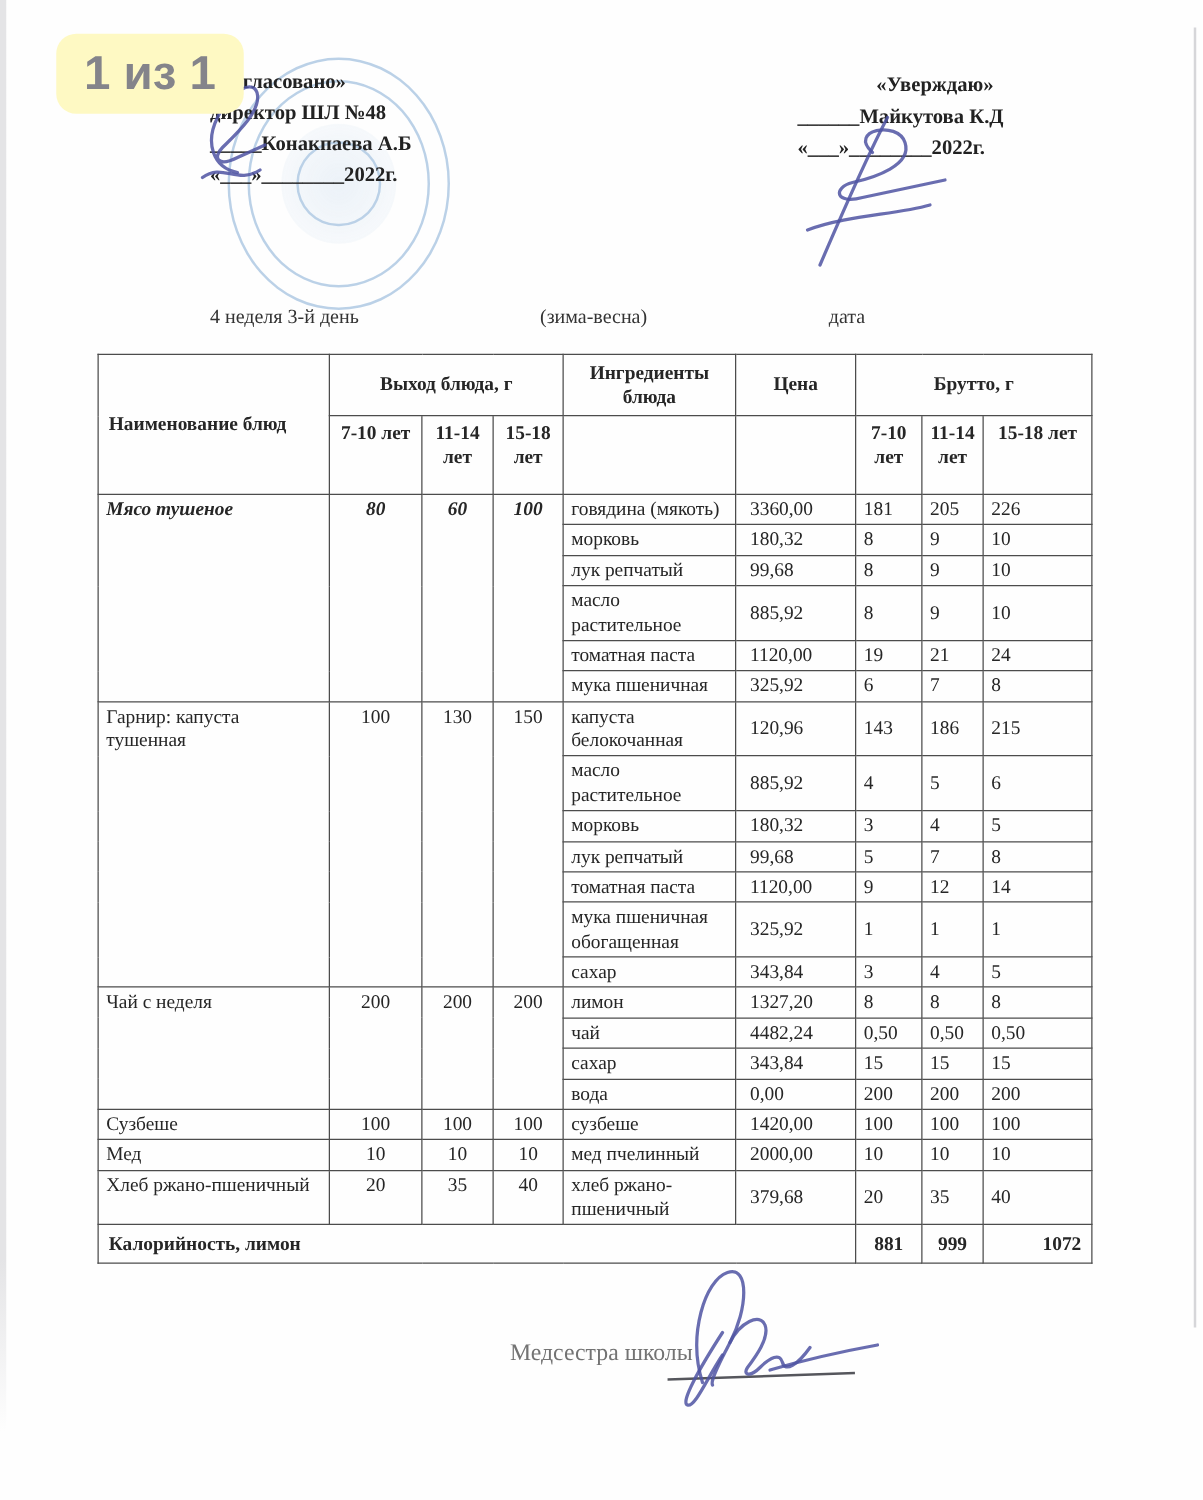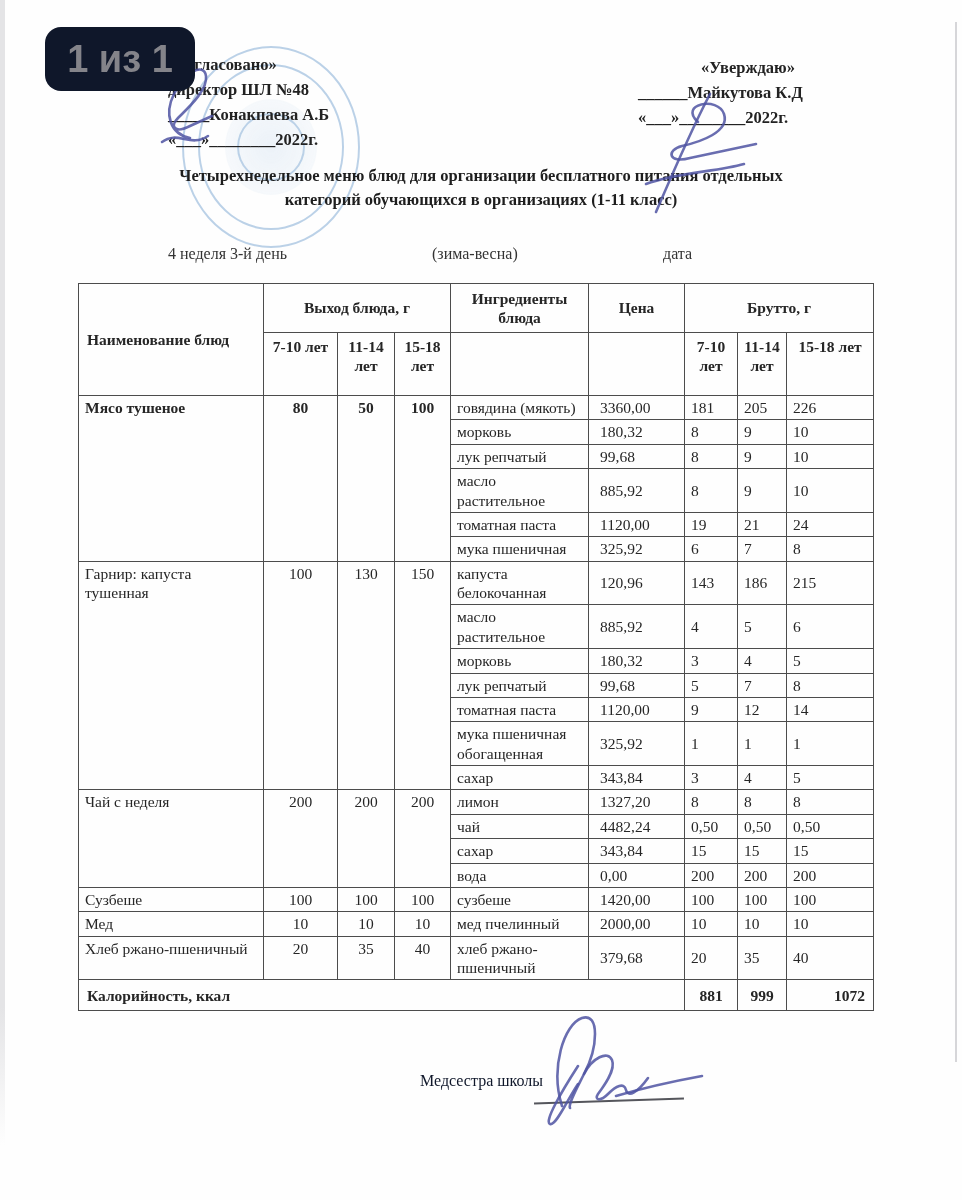--- a/index.html
+++ b/index.html
@@ -2,21 +2,21 @@
 <html><head>
 <meta charset="utf-8">
 <style>
   html,body{margin:0;padding:0;background:#ffffff;}
   .screen{position:relative;width:962px;height:1200px;background:#fefefe;overflow:hidden;
           font-family:"Liberation Serif", serif;color:#2a2a2a;}
   
   .edge-left{position:absolute;left:0;top:0;width:5px;height:1145px;
              background:linear-gradient(#e4e4e6 88%,rgba(228,228,230,0));}
   .edge-right{position:absolute;left:955px;top:22px;width:2px;height:1040px;background:#d6d6d9;}
-  .page-badge{position:absolute;left:45px;top:27px;width:150px;height:64px;background:#0f172a;
+  .page-badge{position:absolute;left:45px;top:27px;width:150px;height:64px;background:#fef9c3;
               border-radius:16px;display:flex;align-items:center;justify-content:center;
               font-family:"Liberation Sans", sans-serif;font-size:38px;font-weight:600;color:#84848a;z-index:5;}
   
   .stamp{position:absolute;left:182px;top:46px;width:178px;height:202px;z-index:0;opacity:.55;filter:blur(.4px);}
   .stamp .ring{position:absolute;border-radius:50%;border:2px solid #86aed6;}
   .r1{left:0;top:0;right:0;bottom:0;}
   .r2{left:9%;top:9%;right:9%;bottom:9%;border-width:1.5px;}
   .r3{left:31%;top:33%;right:31%;bottom:33%;border-width:1.5px;border-style:dotted;}
   .stamp .blob{position:absolute;left:24%;top:26%;right:24%;bottom:26%;border-radius:50%;
                background:radial-gradient(rgba(134,174,214,.28),rgba(134,174,214,.05));}
@@ -41,33 +41,33 @@
   .menu th,.menu td{border:1px solid #4c4c4c;padding:2px 6px;line-height:1.25;overflow:hidden;}
   .menu thead th{font-weight:bold;text-align:center;vertical-align:middle;}
   .menu thead tr.hr1 th{height:44px;}
   .menu thead tr.hr2 th{height:56px;vertical-align:top;padding-top:4px;}
   .menu th.h-name{text-align:left;padding-left:8px;vertical-align:middle;}
   .menu td.c-name{text-align:left;vertical-align:top;}
   .menu td.c-out{text-align:center;vertical-align:top;}
   .menu td.c-ing{text-align:left;vertical-align:middle;}
   .menu td.c-price{text-align:left;vertical-align:middle;padding-left:11px;}
   .menu td.c-br{text-align:left;vertical-align:middle;}
-  .menu .bold{font-weight:bold;}
+  .menu .bold{font-weight:bold;font-style:italic;}
   .menu tfoot td{font-weight:bold;height:26px;}
   .menu td.cal-label{text-align:left;padding-left:8px;}
   .menu td.cal-c{text-align:center;}
   .menu td.cal-r{text-align:right;padding-right:8px;}
   
   .sig{position:absolute;z-index:3;}
   .sig path{fill:none;stroke:#4f53a2;stroke-width:2.6;stroke-linecap:round;opacity:.85;}
   .sig-left{left:158px;top:56px;}
   .sig-right{left:638px;top:88px;}
   .sig-bottom{left:518px;top:1008px;}
   
-  .signer{position:absolute;left:408px;top:1072px;z-index:2;font-size:16px;color:#0f172a;margin-left:12px;}
+  .signer{position:absolute;left:408px;top:1072px;z-index:2;font-size:19px;color:#737373;}
   .sig-underline{position:absolute;left:534px;top:1100px;width:150px;height:0;
                  border-bottom:2px solid #55565c;transform:rotate(-2deg);z-index:2;}
 </style>
 </head>
 <body>
 
 <div class="screen">
 
   <div class="edge-left"></div>
   <div class="edge-right"></div>
@@ -100,24 +100,20 @@
     <path d="M 32 82 C 12 78 6 58 16 38 C 26 16 46 6 48 20 C 50 34 30 52 20 62 C 12 70 16 78 32 70 L 54 60"></path>
     <path d="M 4 86 C 20 74 32 92 50 80"></path>
   </svg>
 
   <svg class="sig sig-right" width="140" height="128" viewBox="0 0 140 128">
     <path d="M 60 34 C 40 16 80 8 86 26 C 92 44 62 54 44 58 C 28 62 30 76 52 70 L 118 56"></path>
     <path d="M 72 6 C 54 40 30 96 18 124"></path>
     <path d="M 8 96 C 40 84 78 84 106 76"></path>
   </svg>
 
-  <div class="doc-title">
-    <div>Четырехнедельное меню блюд для организации бесплатного питания отдельных</div>
-    <div>категорий обучающихся в организациях (1-11 класс)</div>
-  </div>
 
   <div class="meta">
     <span class="m-week">4 неделя 3-й день</span>
     <span class="m-season">(зима-весна)</span>
     <span class="m-date">дата</span>
   </div>
 
   <table class="menu">
     <colgroup>
       <col style="width:185px">
@@ -146,21 +142,21 @@
         <th></th>
         <th>7-10 лет</th>
         <th>11-14 лет</th>
         <th>15-18 лет</th>
       </tr>
     </thead>
     <tbody>
         <tr>
           <td class="c-name bold" rowspan="6">Мясо тушеное</td>
           <td class="c-out bold" rowspan="6">80</td>
-          <td class="c-out bold" rowspan="6">50</td>
+          <td class="c-out bold" rowspan="6">60</td>
           <td class="c-out bold" rowspan="6">100</td>
           <td class="c-ing">говядина (мякоть)</td>
           <td class="c-price">3360,00</td>
           <td class="c-br">181</td>
           <td class="c-br">205</td>
           <td class="c-br">226</td>
         </tr>
         <tr>
           <td class="c-ing">морковь</td>
           <td class="c-price">180,32</td>
@@ -310,21 +306,21 @@
           <td class="c-out">40</td>
           <td class="c-ing">хлеб ржано-пшеничный</td>
           <td class="c-price">379,68</td>
           <td class="c-br">20</td>
           <td class="c-br">35</td>
           <td class="c-br">40</td>
         </tr>
       </tbody>
     <tfoot>
       <tr>
-        <td colspan="6" class="cal-label">Калорийность, ккал</td>
+        <td colspan="6" class="cal-label">Калорийность, лимон</td>
         <td class="cal-c">881</td>
         <td class="cal-c">999</td>
         <td class="cal-r">1072</td>
       </tr>
     </tfoot>
   </table>
 
   <div class="signer">Медсестра школы</div>
   <div class="sig-underline"></div>
   <svg class="sig sig-bottom" width="200" height="118" viewBox="0 0 200 118">

